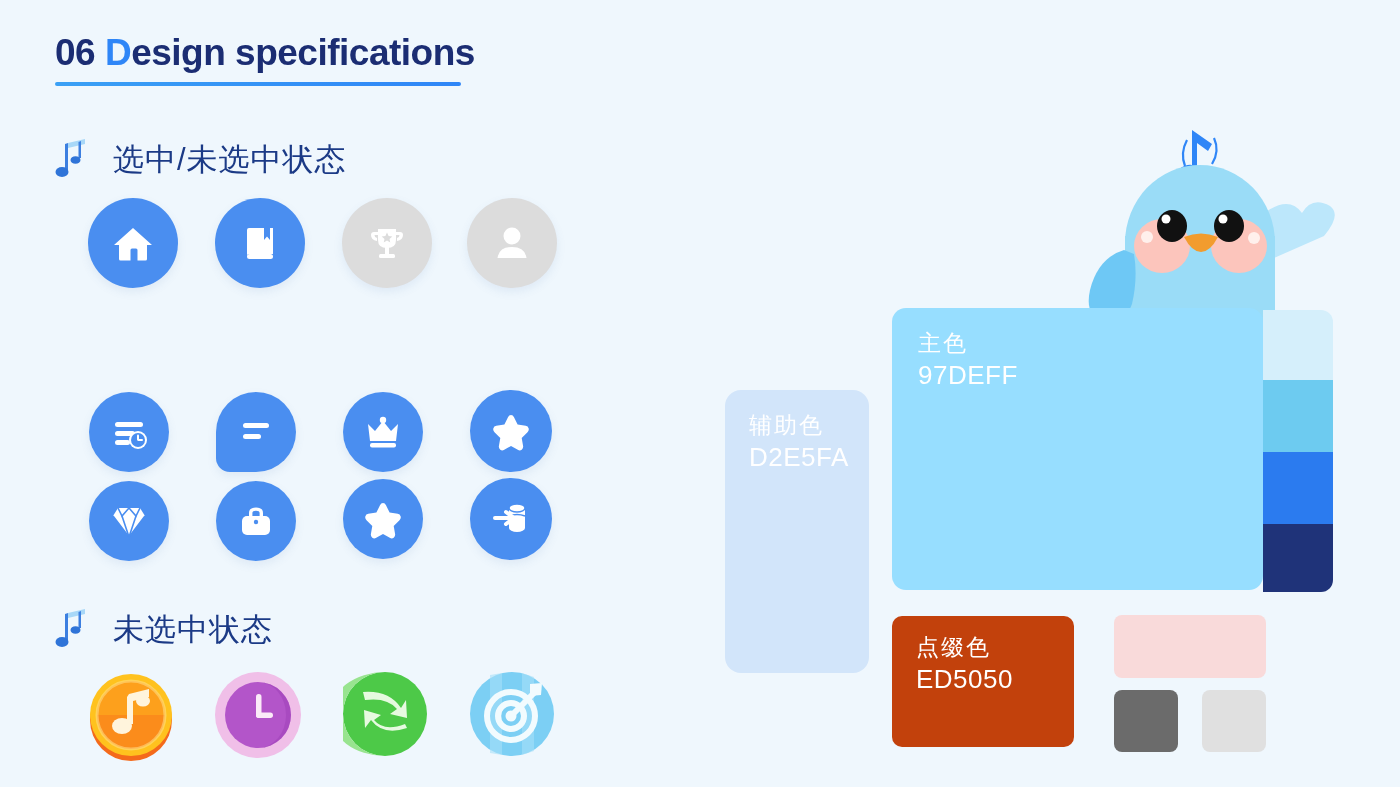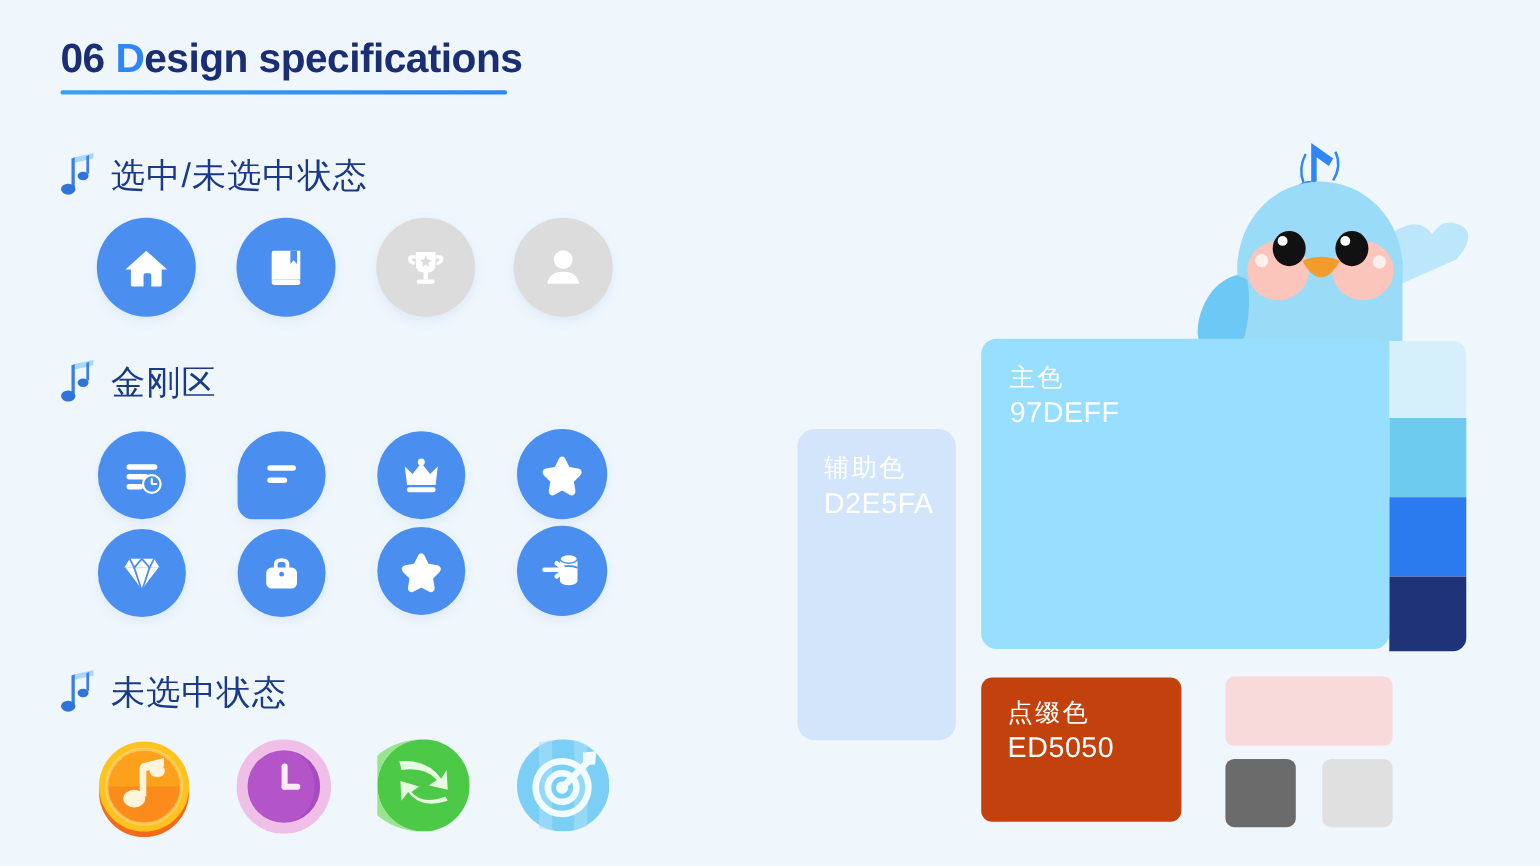--- a/index.html
+++ b/index.html
@@ -19,21 +19,21 @@
   }
   .title-text .num { color: #1b2d73; }
   .title-text .hl { color: #2f86f7; }
   .title-rule {
     margin-top: 6px; width: 406px; height: 4px;
     background: linear-gradient(90deg, #3aa0f5 0%, #2f86f7 100%);
     border-radius: 2px;
   }
 
   
-  .sec-head { position: absolute; display: flex; align-items: center; gap: 12px; justify-content: space-between; }
+  .sec-head { position: absolute; display: flex; align-items: center; gap: 24px; justify-content: space-between; }
   .sec-head .note { width: 34px; height: 44px; flex: 0 0 34px; }
   .sec-head .label {
     font-size: 31px; color: #1b3a86; font-weight: 400;
     letter-spacing: 1px; white-space: nowrap;
   }
   #sec1 { left: 55px; top: 138px; }
   #sec2 { left: 55px; top: 326px; }
   #sec3 { left: 55px; top: 608px; }
 
   
@@ -118,32 +118,20 @@
     <div class="circ gray" style="left:467px; top:198px; width:90px; height:90px;">
       <span>
         <svg width="44" height="44" viewBox="0 0 44 44">
           <circle cx="22" cy="15" r="8.5" fill="#ffffff"></circle>
           <path d="M22 26 Q35 26 36.5 37 L7.5 37 Q9 26 22 26 Z" fill="#ffffff"></path>
         </svg>
       </span>
     </div>
   </div>
 
-  <div class="sec-head" id="sec2">
-    <span class="note">
-      <svg viewBox="0 0 34 44" width="34" height="44">
-        <path d="M13 5 L30 1 L30 6 L13 10 Z" fill="#A8D8F8"></path>
-        <path d="M13 5 L13 32 L10 32 L10 6 Z" fill="#3C7FE0"></path>
-        <path d="M26 3 L26 20 L23.5 20 L23.5 4 Z" fill="#3C7FE0"></path>
-        <ellipse cx="7" cy="34" rx="6.5" ry="5" fill="#2F74D8"></ellipse>
-        <ellipse cx="20.5" cy="22" rx="5" ry="3.8" fill="#2F74D8"></ellipse>
-      </svg>
-    </span>
-    <span class="label">金刚区</span>
-  </div>
 
   <div class="icon-row">
 
     <div class="circ blue" style="left:89px; top:392px; width:80px; height:80px;">
       <span>
         <svg width="44" height="44" viewBox="0 0 44 44">
           <rect x="8" y="12" width="28" height="5" rx="2.5" fill="#ffffff"></rect>
           <rect x="8" y="21" width="20" height="5" rx="2.5" fill="#ffffff"></rect>
           <rect x="8" y="30" width="15" height="5" rx="2.5" fill="#ffffff"></rect>
           <circle cx="31" cy="30" r="9" fill="#ffffff"></circle>

